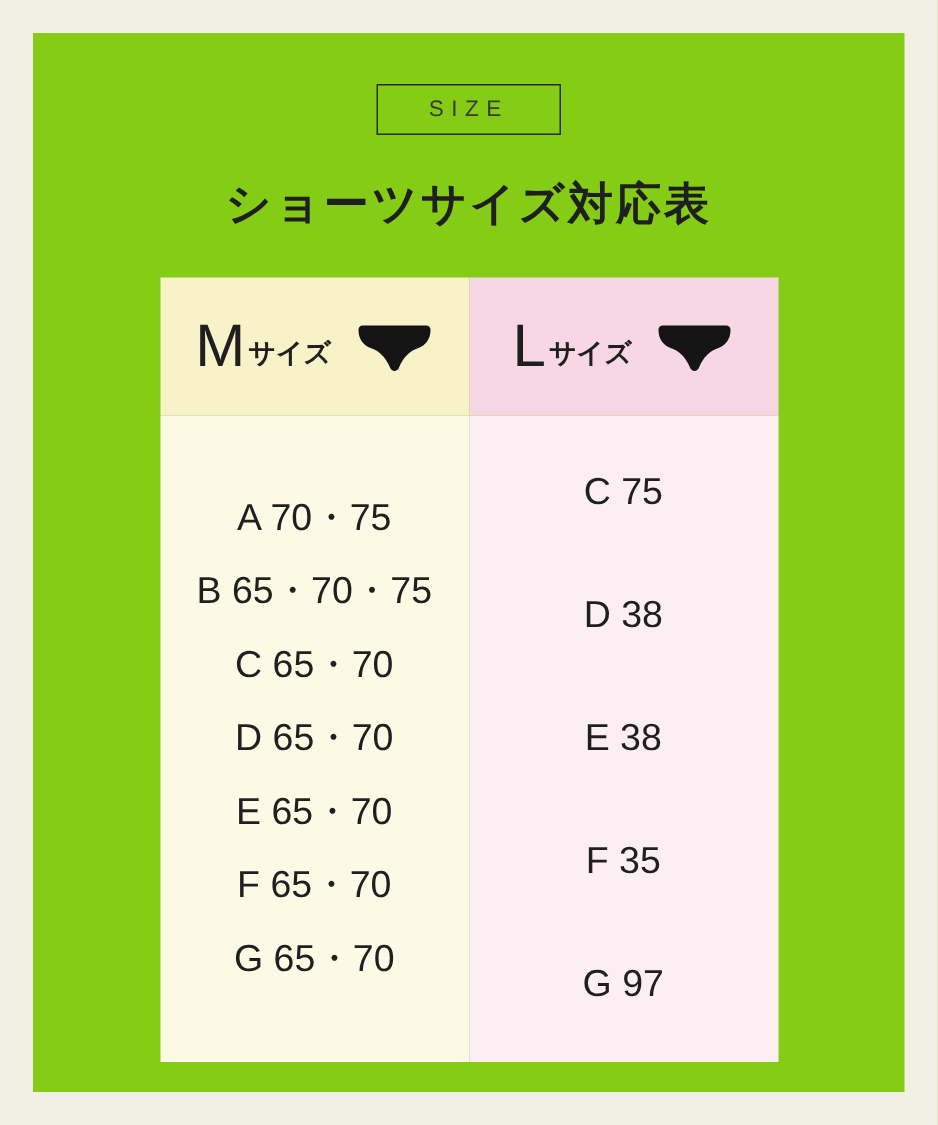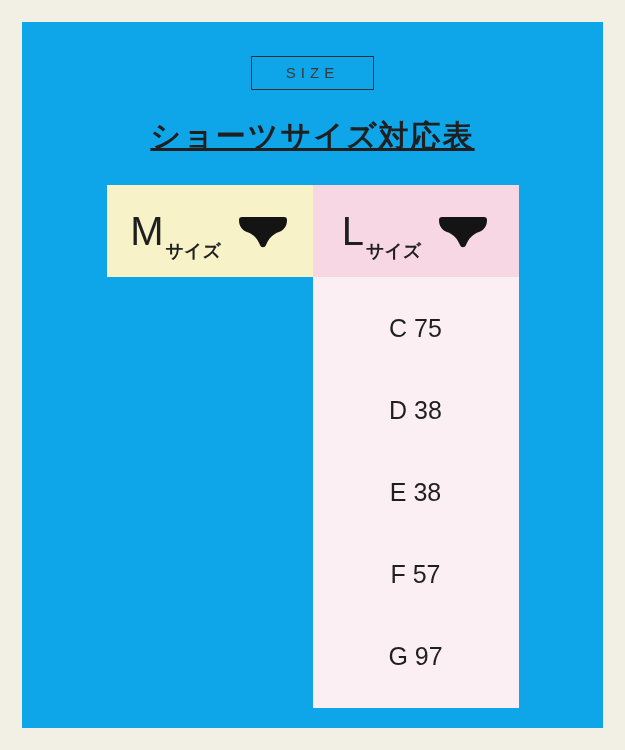--- a/index.html
+++ b/index.html
@@ -19,21 +19,21 @@
     height: 750px;
     background: #f2f0e4;
     box-sizing: border-box;
   }
   .inner-frame {
     position: absolute;
     left: 22px;
     top: 22px;
     right: 22px;
     bottom: 22px;
-    background: #0ea5e9;
+    background: #84cc16;
     box-sizing: border-box;
   }
   .content {
     position: absolute;
     left: 0;
     top: 0;
     right: 0;
     bottom: 0;
     display: flex;
     flex-direction: column;
@@ -49,21 +49,20 @@
     font-family: "Liberation Sans", sans-serif;
     line-height: 1;
   }
   .main-title {
     margin-top: 26px;
     font-size: 30px;
     font-weight: bold;
     letter-spacing: 2px;
     color: #1f1f1f;
     font-family: "DejaVu Sans", sans-serif;
-    text-decoration: underline;
   }
   .table {
     margin-top: 28px;
     display: flex;
     width: 412px;
   }
   .col {
     width: 206px;
     box-sizing: border-box;
     display: flex;
@@ -89,21 +88,21 @@
     margin-right: 2px;
   }
   .head-suffix {
     font-size: 18px;
     font-weight: bold;
     color: #1f1f1f;
     font-family: "DejaVu Sans", sans-serif;
     line-height: 1;
     margin-right: 16px;
     position: relative;
-    top: 20px;
+    top: 5px;
   }
   .panty-icon {
     width: 52px;
     height: 34px;
     position: relative;
     top: 2px;
   }
   .col-body {
     flex: 1;
     display: flex;
@@ -145,37 +144,46 @@
         <div class="col col-m">
           <div class="col-head">
             <span class="head-letter">M</span>
             <span class="head-suffix">サイズ</span>
             <span class="panty-icon">
               <svg viewBox="0 0 52 34" width="52" height="34" aria-hidden="true">
                 <path d="M2,4 C2,2 3,1 5,1 L47,1 C49,1 50,2 50,4 C50,10 47,14 42,16 C36,18 32,22 29,29 C28,32 24,32 23,29 C20,22 16,18 10,16 C5,14 2,10 2,4 Z" fill="#141414"></path>
               </svg>
             </span>
           </div>
+          <div class="col-body col-body-fixed">
+            <div class="row">A 70・75</div>
+            <div class="row">B 65・70・75</div>
+            <div class="row">C 65・70</div>
+            <div class="row">D 65・70</div>
+            <div class="row">E 65・70</div>
+            <div class="row">F 65・70</div>
+            <div class="row">G 65・70</div>
+          </div>
         </div>
 
         <div class="col col-l">
           <div class="col-head">
             <span class="head-letter">L</span>
             <span class="head-suffix">サイズ</span>
             <span class="panty-icon">
               <svg viewBox="0 0 52 34" width="52" height="34" aria-hidden="true">
                 <path d="M2,4 C2,2 3,1 5,1 L47,1 C49,1 50,2 50,4 C50,10 47,14 42,16 C36,18 32,22 29,29 C28,32 24,32 23,29 C20,22 16,18 10,16 C5,14 2,10 2,4 Z" fill="#141414"></path>
               </svg>
             </span>
           </div>
           <div class="col-body col-body-fixed">
             <div class="row">C 75</div>
             <div class="row">D 38</div>
             <div class="row">E 38</div>
-            <div class="row">F 57</div>
+            <div class="row">F 35</div>
             <div class="row">G 97</div>
           </div>
         </div>
 
       </div>
 
     </div>
   </div>
 </div>
 

